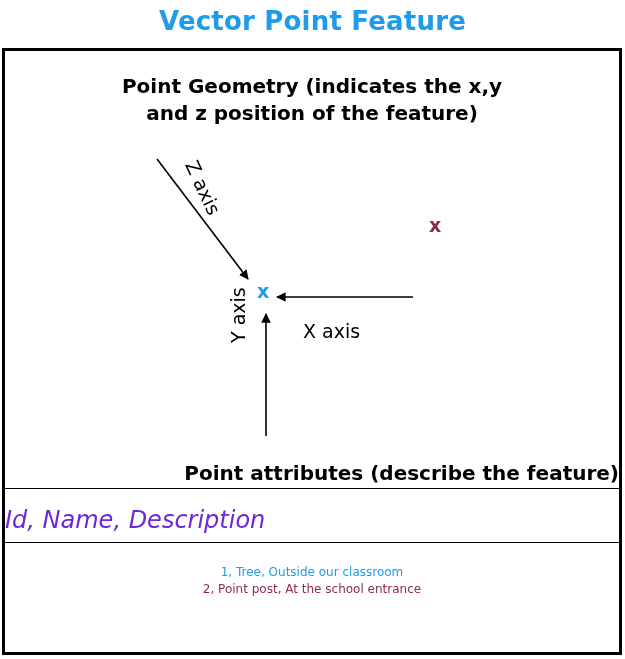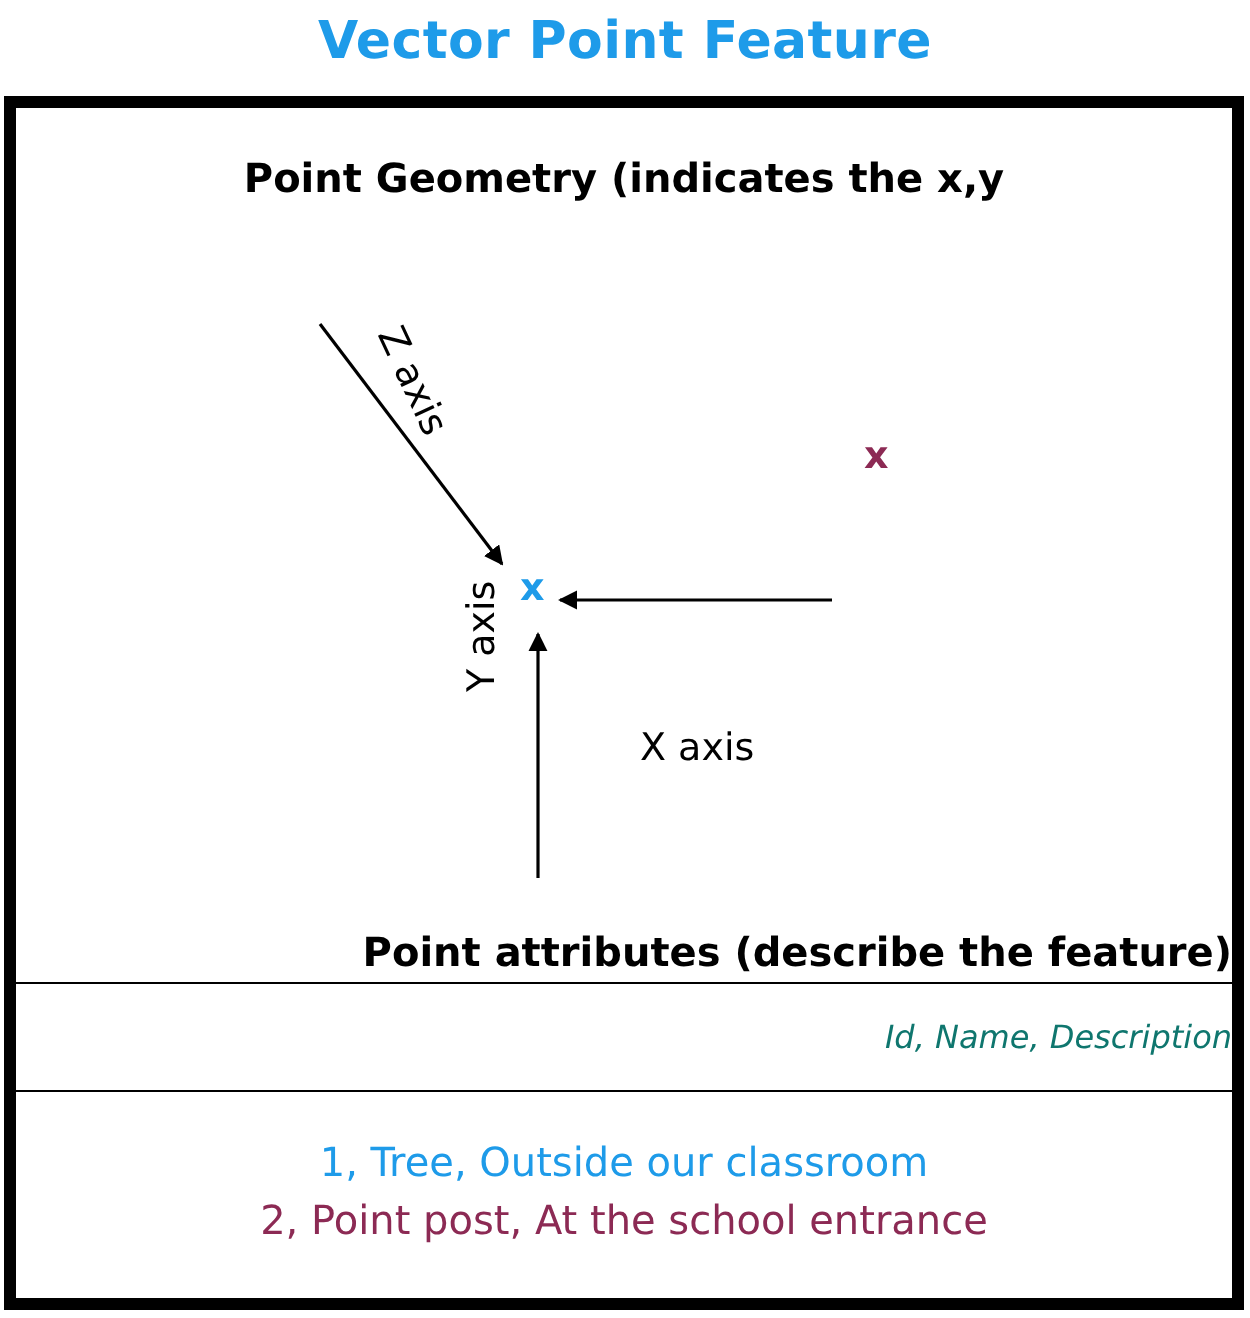--- a/index.html
+++ b/index.html
@@ -29,21 +29,21 @@
     font-weight: bold;
     color: #1e9be9;
     letter-spacing: 0.2px;
   }
   #frame {
     position: absolute;
     left: 2px;
     top: 48px;
     width: 620px;
     height: 607px;
-    border: 6px solid #000000;
+    border: 3px solid #000000;
     box-sizing: border-box;
   }
   .hline {
     position: absolute;
     left: 0;
     width: 100%;
     height: 0;
     border-top: 1px solid #000000;
   }
   #geom-heading {
@@ -66,32 +66,32 @@
     text-align: right;
     font-size: 20px;
     font-weight: bold;
     color: #000000;
   }
   #attr-columns {
     position: absolute;
     left: 0;
     top: 455px;
     width: 100%;
-    text-align: right;
-    font-size: 16px;
+    text-align: left;
+    font-size: 24px;
     font-style: italic;
-    color: #0f766e;
+    color: #6d28d9;
   }
   #rows {
     position: absolute;
     left: 0;
     top: 513px;
     width: 100%;
     text-align: center;
-    font-size: 20px;
+    font-size: 12px;
     line-height: 1.45;
   }
   #rows .row {
     display: block;
   }
   #canvas {
     position: absolute;
     left: 0;
     top: 0;
   }
@@ -110,23 +110,22 @@
     top: 163px;
     color: #8c2a54;
   }
   .axis-label {
     position: absolute;
     font-size: 19px;
     color: #000000;
     white-space: nowrap;
   }
   #label-x {
-    left: 312px;
+    left: 298px;
     top: 269px;
-    margin-top: 40px;
   }
   #label-y {
     left: 222px;
     top: 292px;
     transform: rotate(-90deg);
     transform-origin: left top;
   }
   #label-z {
     left: 196px;
     top: 106px;
@@ -138,20 +137,21 @@
 <body>
 
 <div id="page">
 
   <div id="title">Vector Point Feature</div>
 
   <div id="frame">
 
     <div id="geom-heading">
       <span>Point Geometry (indicates the x,y</span>
+      <span class="l2">and z position of the feature)</span>
     </div>
 
     <svg id="canvas" width="620" height="607">
       <defs>
         <marker id="arrowblack" viewBox="0 0 10 10" refX="9" refY="5" markerWidth="6" markerHeight="6" orient="auto-start-reverse">
           <path d="M 0 0 L 10 5 L 0 10 z" fill="#000000"></path>
         </marker>
       </defs>
 
       <line x1="152" y1="108" x2="243" y2="228" stroke="#000000" stroke-width="1.6" marker-end="url(#arrowblack)"></line>

